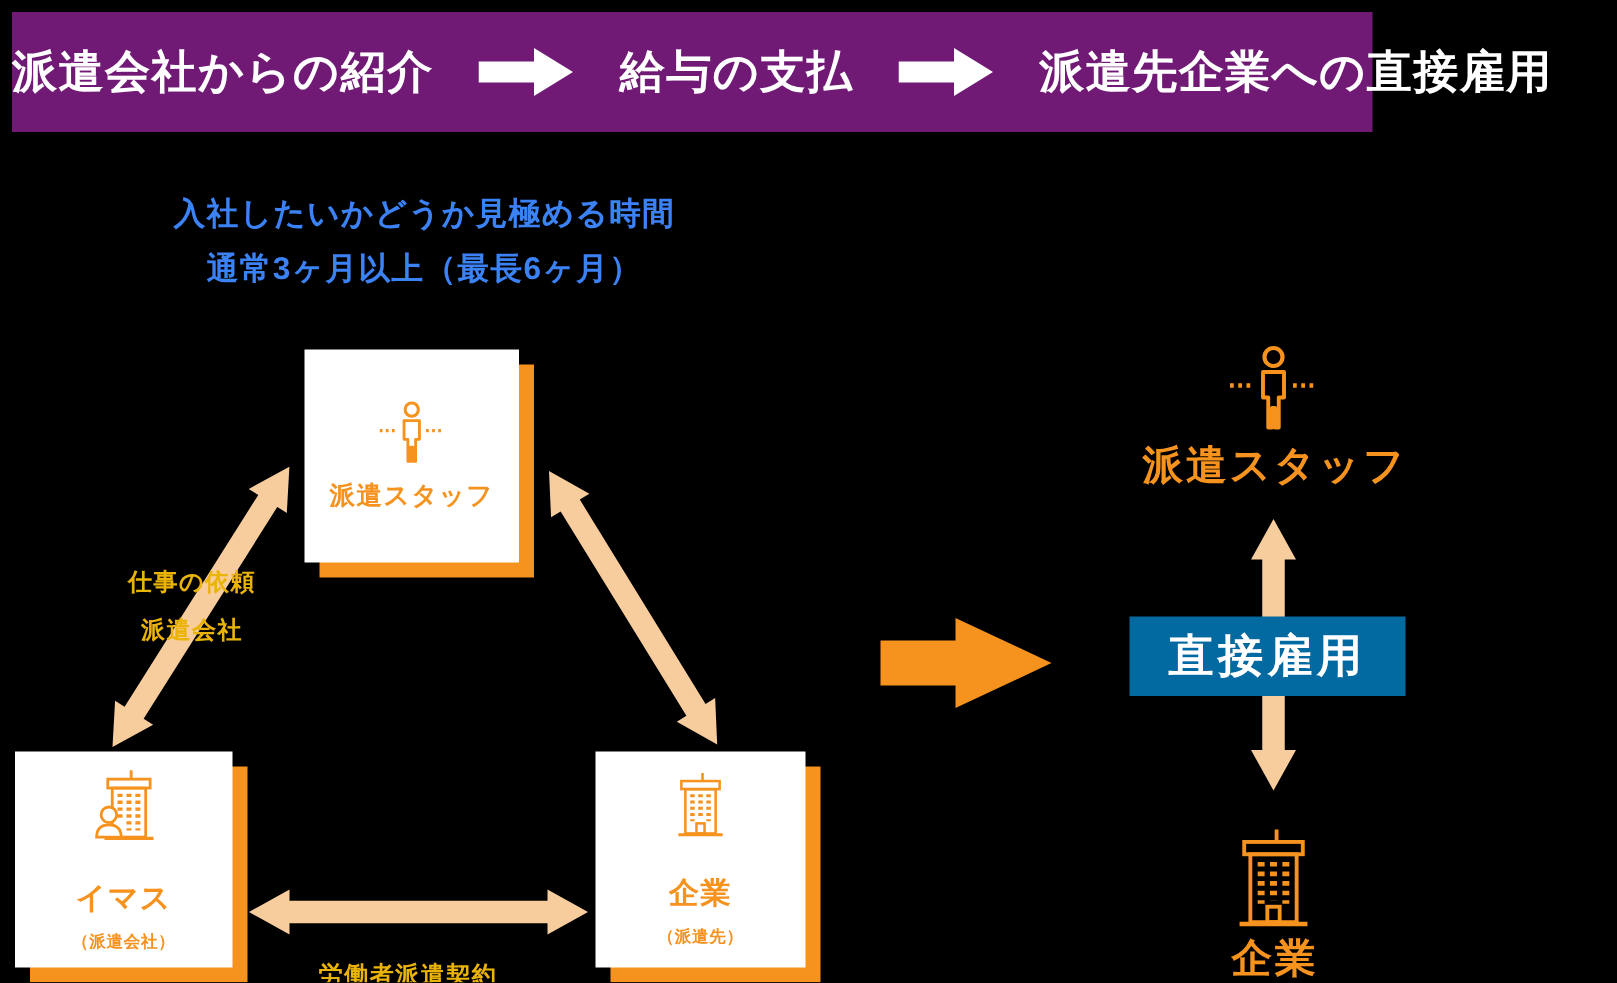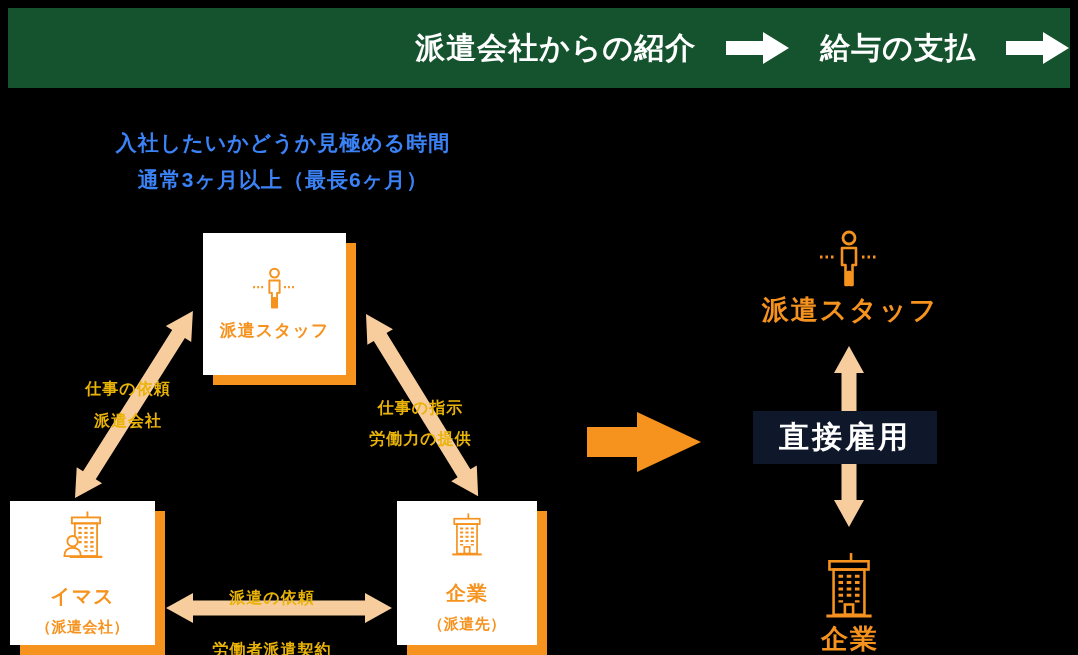--- a/index.html
+++ b/index.html
@@ -2,22 +2,22 @@
 <html><head>
 <meta charset="utf-8">
 <style>
   html,body{margin:0;padding:0;background:#000;}
   .canvas{
     position:relative;width:1078px;height:655px;background:#000;overflow:hidden;
     font-family:"Liberation Sans","DejaVu Sans",sans-serif;font-weight:bold;
   }
   
   .banner{
-    position:absolute;left:8px;top:8px;width:1062px;height:80px;background:#14532d;
-    display:flex;align-items:center;justify-content:flex-end;gap:30px;
+    position:absolute;left:8px;top:8px;width:907px;height:80px;background:#701a75;
+    display:flex;align-items:center;justify-content:flex-start;gap:30px;
   }
   .banner-step{color:#fff;font-size:30px;letter-spacing:1px;white-space:nowrap;}
   .banner-arrow{flex:0 0 auto;display:block;}
   
   .subtitle{position:absolute;text-align:center;color:#3b82f6;font-size:21px;line-height:37px;letter-spacing:1px;}
   .subtitle.left{left:33px;top:124px;width:500px;}
   .subtitle.right{left:610px;top:124px;width:450px;}
   
   .arrow-layer{position:absolute;left:0;top:0;z-index:1;pointer-events:none;}
   .peach{fill:#F8CD9E;}
@@ -25,54 +25,55 @@
   
   .box{
     position:absolute;background:#fff;box-shadow:10px 10px 0 0 #F6921E;z-index:2;
     display:flex;flex-direction:column;align-items:center;justify-content:center;text-align:center;
   }
   .box-staff{left:203px;top:233px;width:143px;height:142px;}
   .box-agency{left:10px;top:501px;width:145px;height:144px;}
   .box-client{left:397px;top:501px;width:140px;height:144px;}
   .box-label{color:#F6921E;font-size:17px;letter-spacing:1px;margin-top:9px;}
   .box-label.big{font-size:20px;margin-top:21px;}
-  .box-sublabel{color:#F6921E;font-size:15px;margin-top:8px;letter-spacing:0.5px;}
+  .box-sublabel{color:#F6921E;font-size:11px;margin-top:8px;letter-spacing:0.5px;}
   
   .arrow-label{position:absolute;z-index:3;text-align:center;color:#eab308;font-size:16px;letter-spacing:1px;margin-top:20px;}
   .labels-staff-agency{left:58px;top:353px;width:140px;line-height:32px;}
   .labels-staff-client{left:353px;top:372px;width:135px;line-height:31px;}
   .label-dispatch-request{left:192px;top:568px;width:160px;}
   .label-dispatch-contract{left:192px;top:620px;width:160px;}
   
   .right-icon{position:absolute;z-index:2;}
   .person-big{left:817px;top:230px;}
   .building-big{left:820px;top:551px;}
   .orange-big-label{position:absolute;z-index:2;width:200px;text-align:center;color:#F6921E;font-size:27px;letter-spacing:2px;}
   .staff-big-label{left:750px;top:292px;}
   .company-big-label{left:750px;top:621px;}
   .employment-box{
-    position:absolute;left:753px;top:411px;width:184px;height:53px;background:#0f172a;z-index:2;
+    position:absolute;left:753px;top:411px;width:184px;height:53px;background:#0369a1;z-index:2;
     display:flex;align-items:center;justify-content:center;color:#fff;font-size:30px;letter-spacing:3px;
   }
   .icon-stroke{stroke:#F6921E;fill:none;}
 </style>
 </head>
 <body>
 
 <div class="canvas">
 
   <div class="banner">
     <span class="banner-step">派遣会社からの紹介</span>
     <svg class="banner-arrow" width="64" height="34" viewBox="0 0 64 34">
       <polygon points="0,10 37,10 37,1 63,17 37,33 37,24 0,24" fill="#ffffff"></polygon>
     </svg>
     <span class="banner-step">給与の支払</span>
     <svg class="banner-arrow" width="64" height="34" viewBox="0 0 64 34">
       <polygon points="0,10 37,10 37,1 63,17 37,33 37,24 0,24" fill="#ffffff"></polygon>
     </svg>
+    <span class="banner-step">派遣先企業への直接雇用</span>
   </div>
 
   <div class="subtitle left">
     <div>入社したいかどうか見極める時間</div>
     <div>通常3ヶ月以上（最長6ヶ月）</div>
   </div>
 
   <svg class="arrow-layer" width="1078" height="655" viewBox="0 0 1078 655">
 
     <g transform="translate(75,498) rotate(-57.75)">
@@ -132,25 +133,20 @@
       <line class="icon-stroke" x1="6" y1="63.2" x2="50" y2="63.2" stroke-width="3"></line>
     </svg>
     <div class="box-label big">企業</div>
     <div class="box-sublabel">（派遣先）</div>
   </div>
 
   <div class="arrow-label labels-staff-agency">
     <div>仕事の依頼</div>
     <div>派遣会社</div>
   </div>
-  <div class="arrow-label labels-staff-client">
-    <div>仕事の指示</div>
-    <div>労働力の提供</div>
-  </div>
-  <div class="arrow-label label-dispatch-request">派遣の依頼</div>
   <div class="arrow-label label-dispatch-contract">労働者派遣契約</div>
 
   <svg class="right-icon person-big" width="64" height="58" viewBox="0 0 64 58">
     <line class="icon-stroke" x1="3" y1="27" x2="19" y2="27" stroke-width="3" stroke-dasharray="2.5 3"></line>
     <line class="icon-stroke" x1="45" y1="27" x2="61" y2="27" stroke-width="3" stroke-dasharray="2.5 3"></line>
     <circle class="icon-stroke" cx="32" cy="8" r="6" stroke-width="2.8"></circle>
     <path class="icon-stroke" stroke-width="2.6" stroke-linejoin="round" d="M25,18 L39,18 L39,35 L35.5,35 L35.5,55 L33,55 L33,42 L31,42 L31,55 L28.5,55 L28.5,35 L25,35 Z"></path>
   </svg>
   <div class="orange-big-label staff-big-label">派遣スタッフ</div>
 

